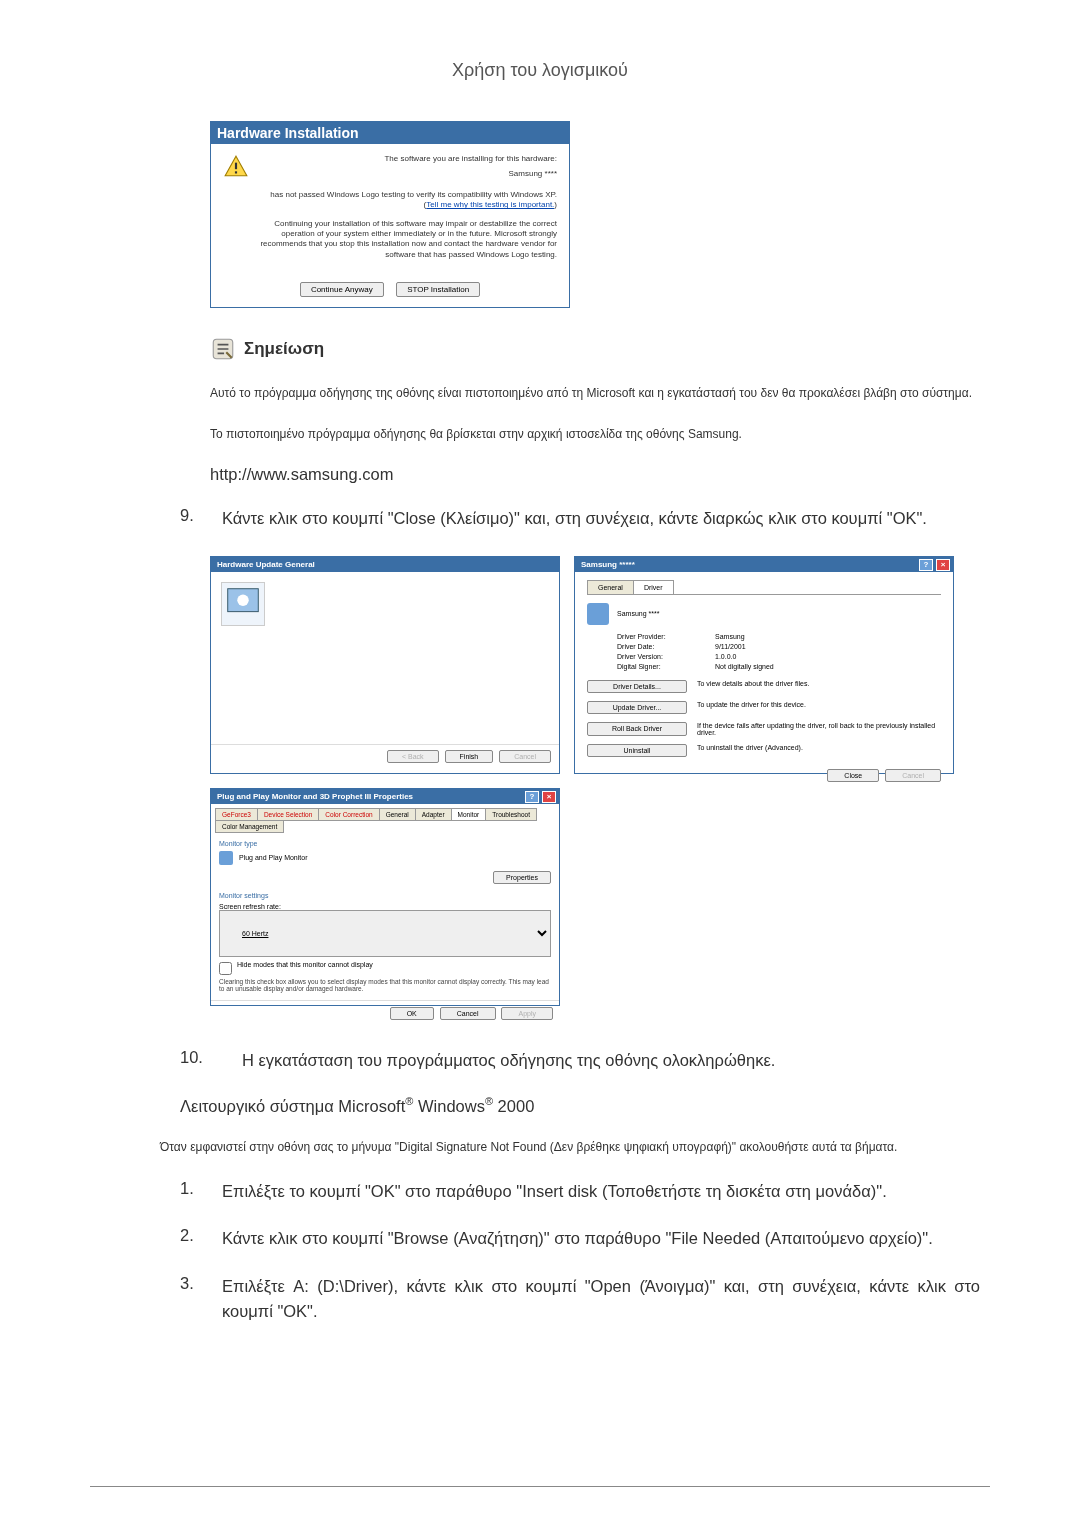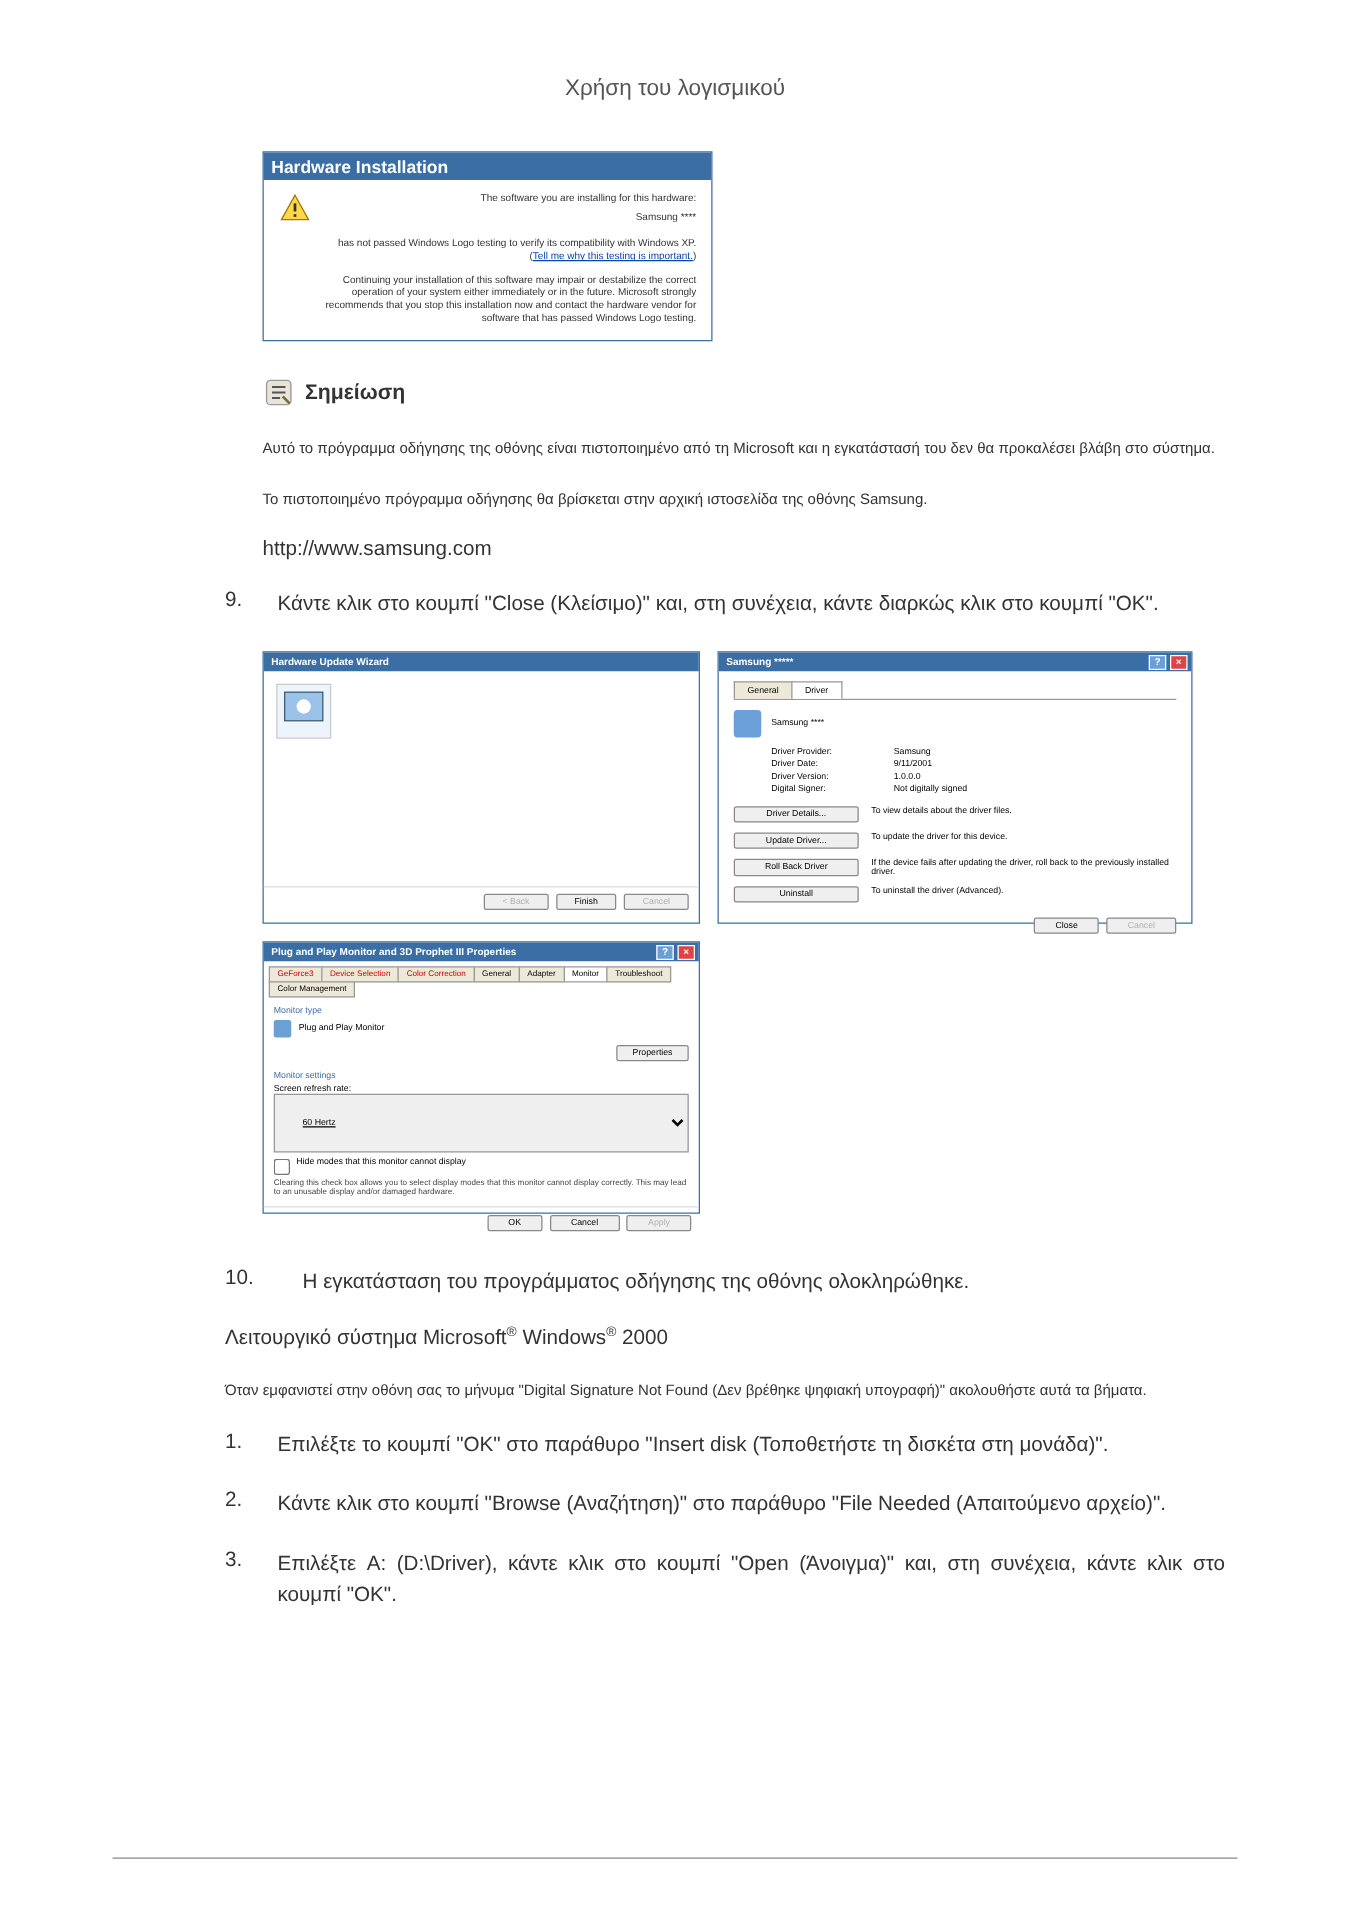--- a/index.html
+++ b/index.html
@@ -201,20 +201,24 @@
     </svg>
     <div class="hw-text">
       <div class="l1">The software you are installing for this hardware:</div>
       <div class="l2">Samsung ****</div>
       <div class="l3">
         <span>has not passed Windows Logo testing to verify its compatibility with Windows XP. (</span><span class="link">Tell me why this testing is important.</span><span>)</span>
       </div>
       <div class="bold">Continuing your installation of this software may impair or destabilize the correct operation of your system either immediately or in the future. Microsoft strongly recommends that you stop this installation now and contact the hardware vendor for software that has passed Windows Logo testing.</div>
     </div>
   </div>
+  <div class="hw-buttons">
+    <button>Continue Anyway</button>
+    <button>STOP Installation</button>
+  </div>
 </div>
 
 <div class="note-row">
   <svg class="note-icon" viewBox="0 0 24 24">
     <rect x="3" y="3" width="18" height="18" rx="3" fill="#e8e4d8" stroke="#999"></rect>
     <path d="M7 8 L17 8 M7 12 L17 12 M7 16 L13 16" stroke="#555" stroke-width="1.5"></path>
     <path d="M15 15 L20 20" stroke="#7a6a3a" stroke-width="2"></path>
   </svg>
   <div class="note-label">Σημείωση</div>
 </div>
@@ -225,21 +229,21 @@
 
 <div class="step-row">
   <div class="step-num">9.</div>
   <div class="step-text">Κάντε κλικ στο κουμπί "Close (Κλείσιμο)" και, στη συνέχεια, κάντε διαρκώς κλικ στο κουμπί "OK".</div>
 </div>
 
 <div class="dlg-row">
   <div class="dlg-col">
 
     <div class="dlg dlg-wizard">
-      <div class="dlg-titlebar">Hardware Update Wizard</div>
+      <div class="dlg-titlebar">Hardware Update General</div>
       <div class="wiz-body">
         <div class="wiz-icon">
           <svg viewBox="0 0 44 44">
               <rect x="6" y="6" width="32" height="24" fill="#9bc2e8" stroke="#356"></rect>
               <circle cx="22" cy="18" r="6" fill="#fff"></circle>
             </svg>
         </div>
       </div>
       <div class="wiz-footer">
         <button disabled="">&lt; Back</button>
@@ -339,21 +343,21 @@
 
 <div class="step-row" style="margin-top:42px;gap:40px;">
   <div class="step-num">10.</div>
   <div class="step-text">Η εγκατάσταση του προγράμματος οδήγησης της οθόνης ολοκληρώθηκε.</div>
 </div>
 
 <div class="os-label">
   <span>Λειτουργικό σύστημα Microsoft</span><sup>®</sup><span> Windows</span><sup>®</sup><span> 2000</span>
 </div>
 
-<div class="para" style="margin-left:90px;">Όταν εμφανιστεί στην οθόνη σας το μήνυμα "Digital Signature Not Found (Δεν βρέθηκε ψηφιακή υπογραφή)" ακολουθήστε αυτά τα βήματα.</div>
+<div class="para" style="margin-left:70px;">Όταν εμφανιστεί στην οθόνη σας το μήνυμα "Digital Signature Not Found (Δεν βρέθηκε ψηφιακή υπογραφή)" ακολουθήστε αυτά τα βήματα.</div>
 
 <div class="step-row">
   <div class="step-num">1.</div>
   <div class="step-text">Επιλέξτε το κουμπί "OK" στο παράθυρο "Insert disk (Τοποθετήστε τη δισκέτα στη μονάδα)".</div>
 </div>
 
 <div class="step-row">
   <div class="step-num">2.</div>
   <div class="step-text">Κάντε κλικ στο κουμπί "Browse (Αναζήτηση)" στο παράθυρο "File Needed (Απαιτούμενο αρχείο)".</div>
 </div>

